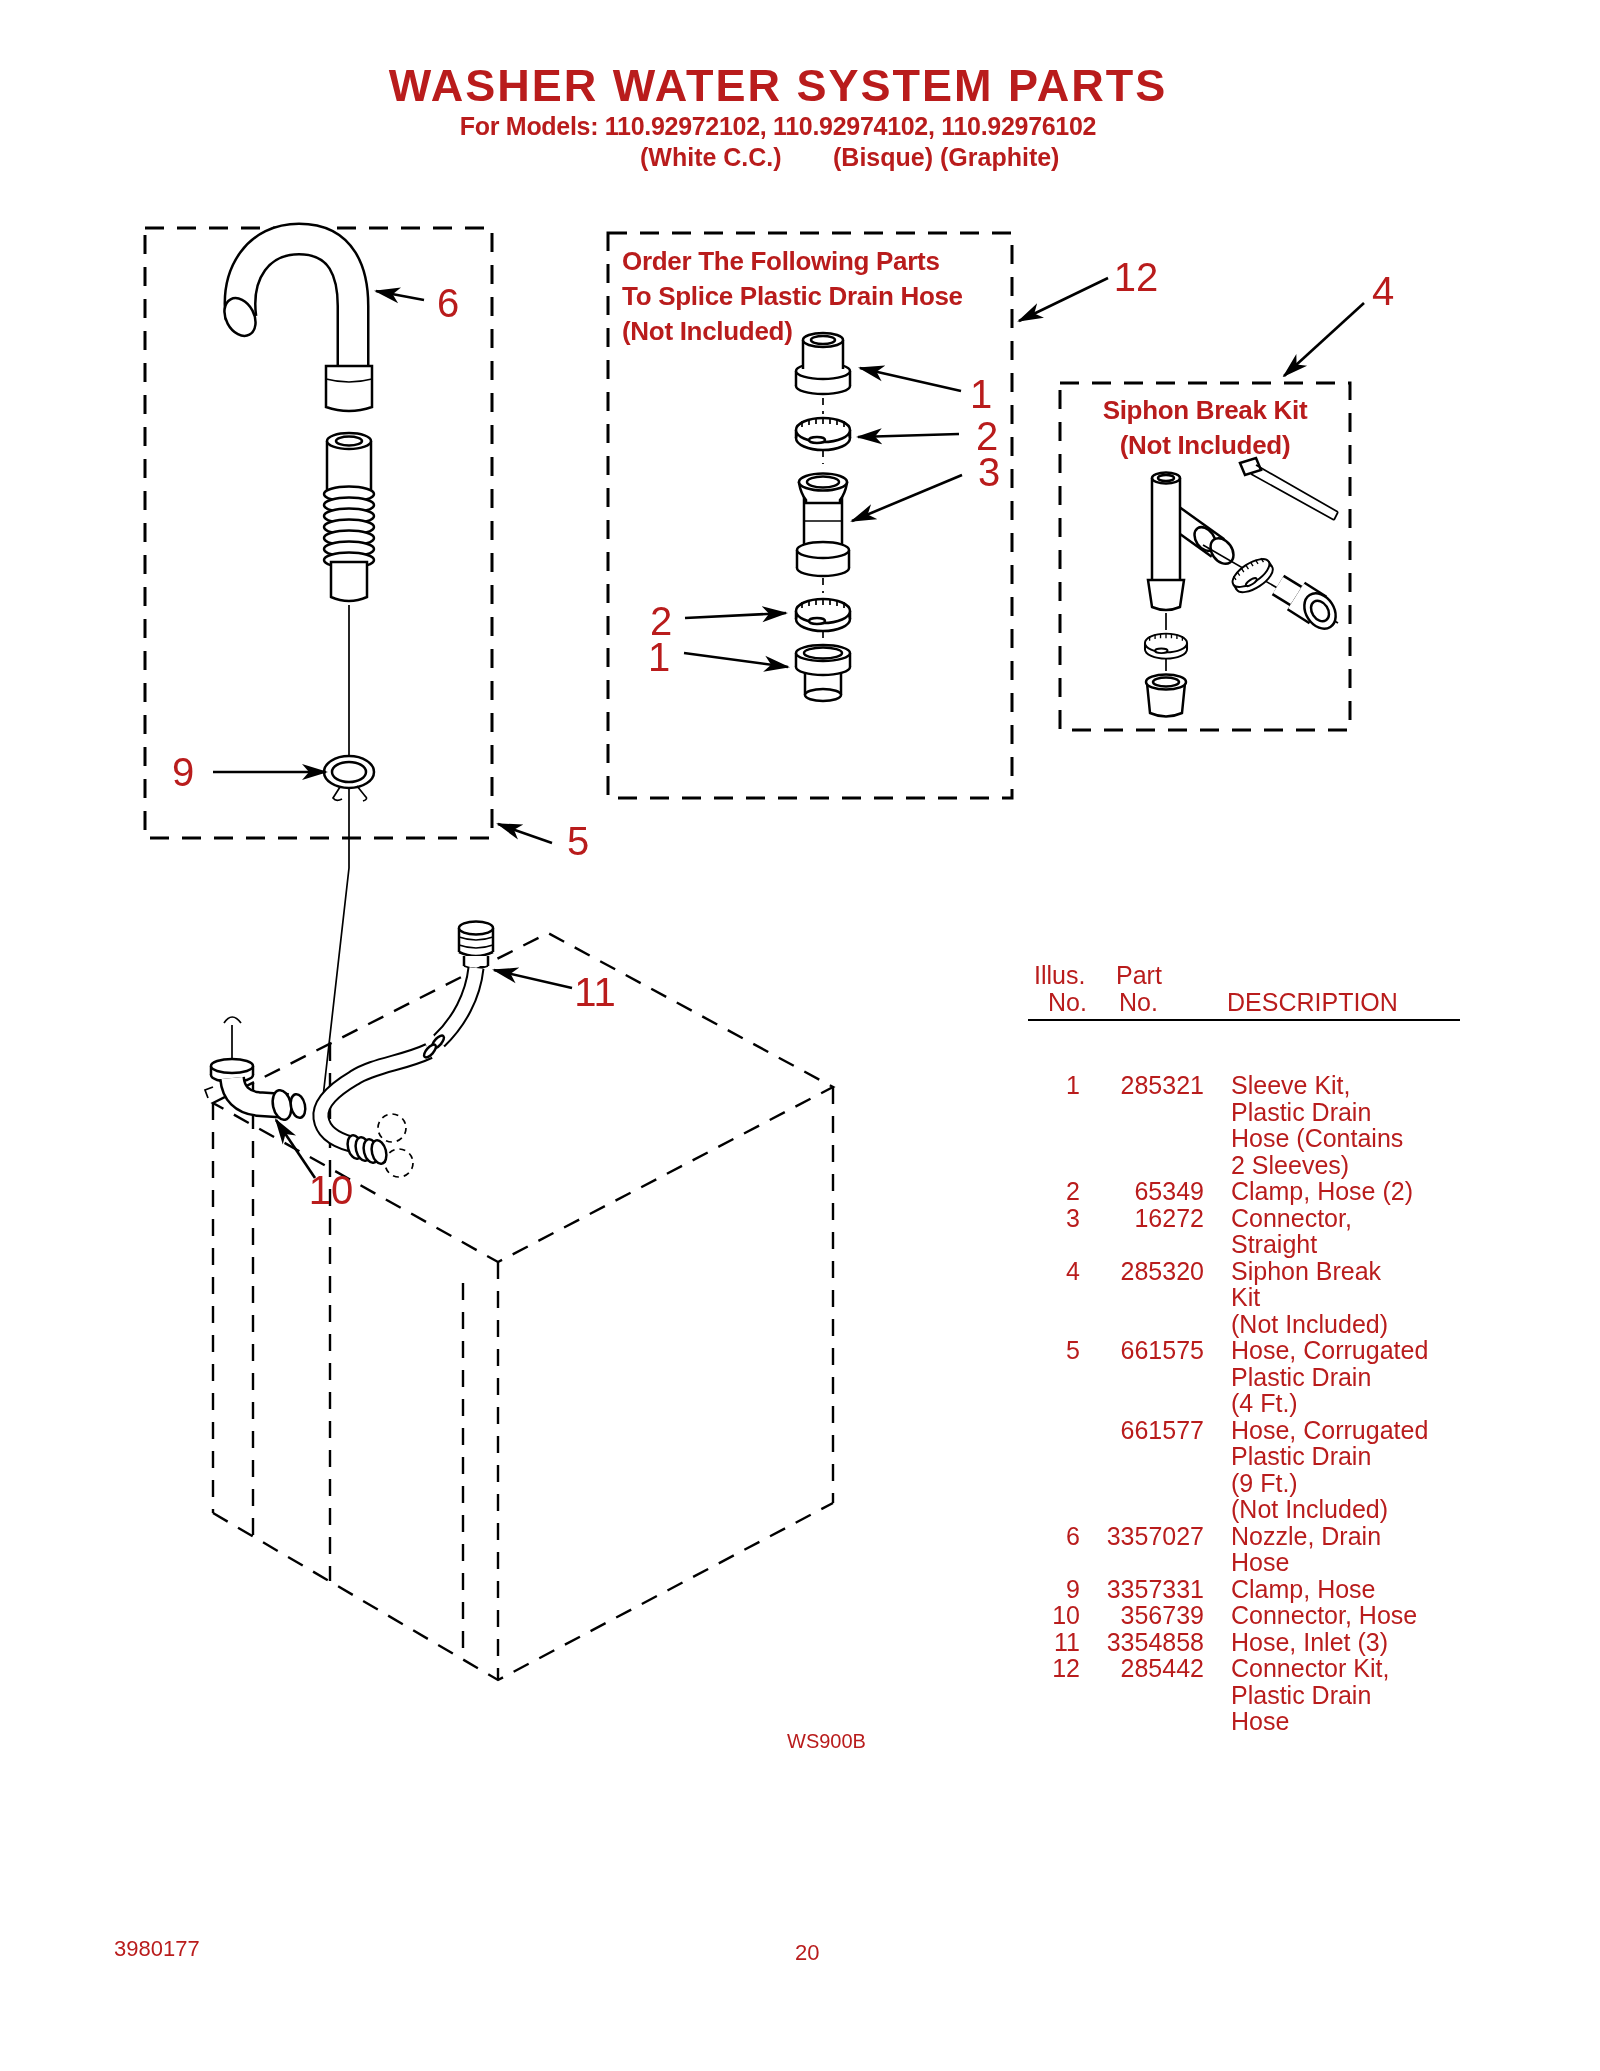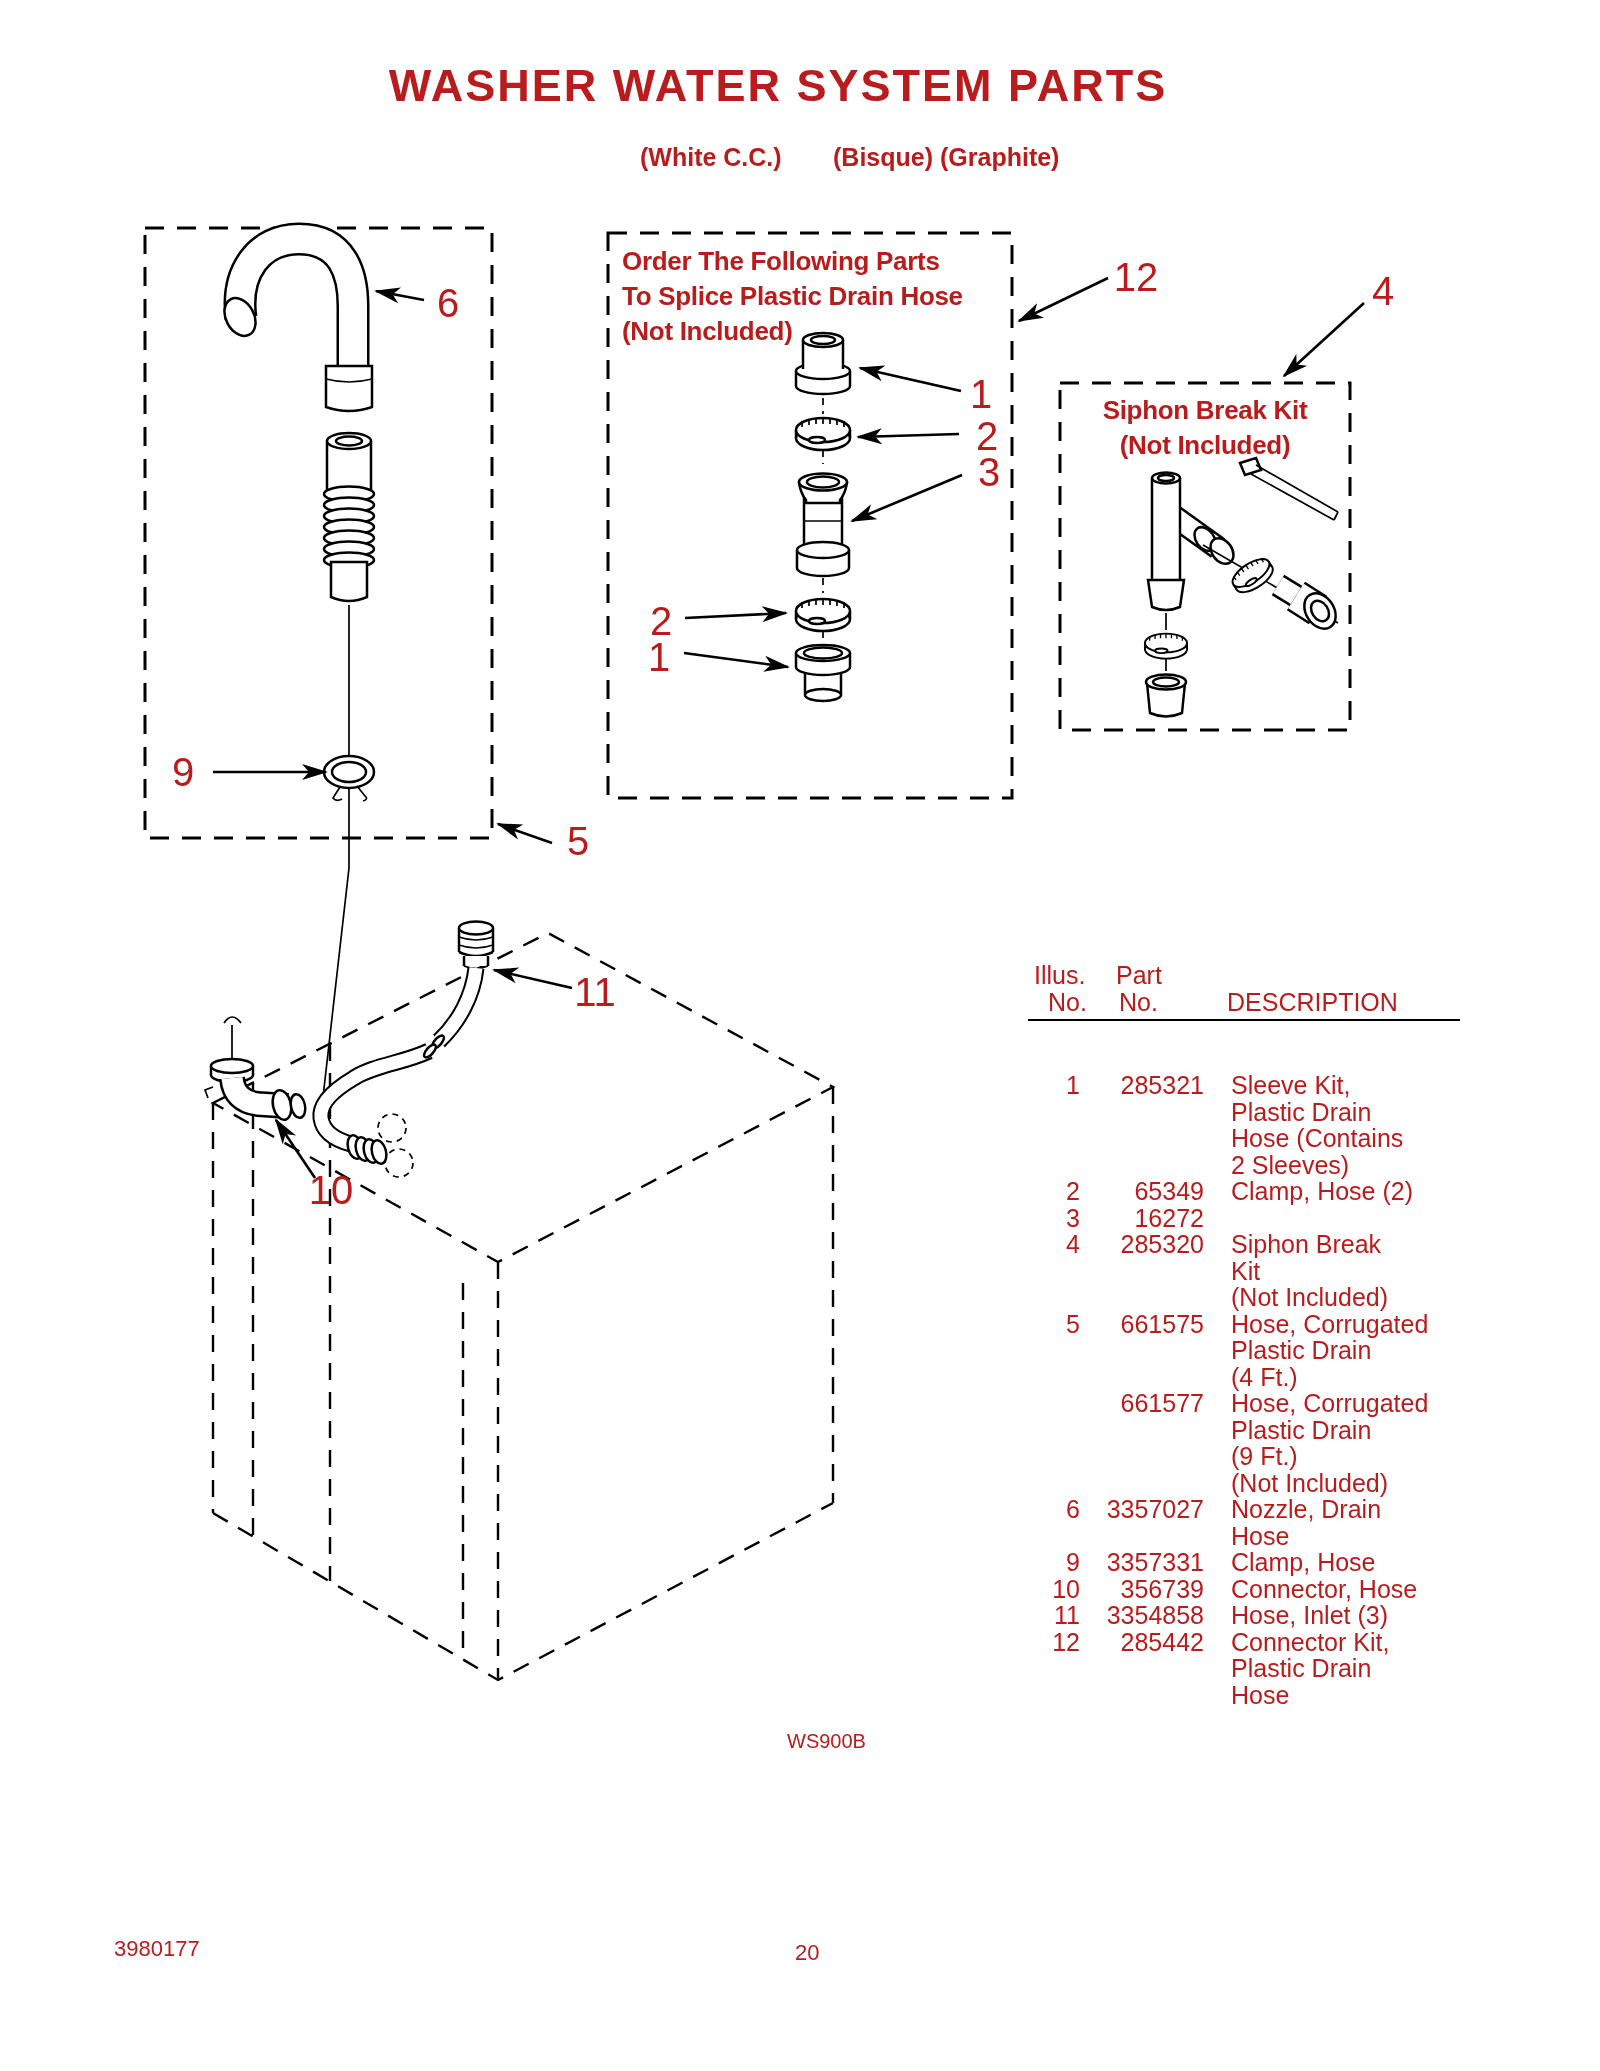--- a/index.html
+++ b/index.html
@@ -207,20 +207,21 @@
       <path class="arrow" d="M 959 434 L 858 437"></path>
       <path class="arrow" d="M 962 475 L 852 521"></path>
       <path class="arrow" d="M 685 618 L 786 613"></path>
       <path class="arrow" d="M 684 653 L 788 667"></path>
       <path class="arrow" d="M 572 988 L 494 970"></path>
       <path class="arrow" d="M 315 1178 L 276 1120"></path>
     </g>
   </svg>
 
   <div class="abs page-title" style="left:778px;top:60px;">WASHER WATER SYSTEM PARTS</div>
+  <div class="abs models-line" style="left:778px;top:112px;">For Models: 110.92972102, 110.92974102, 110.92976102</div>
   <div class="abs color-opt" style="left:640px;top:143px;">(White C.C.)</div>
   <div class="abs color-opt" style="left:833px;top:143px;">(Bisque)</div>
   <div class="abs color-opt" style="left:940px;top:143px;text-align:center;">(Graphite)</div>
 
   <div class="abs box-note" style="left:622px;top:244px;width:400px;">Order The Following Parts
 To Splice Plastic Drain Hose
 (Not Included)</div>
   <div class="abs box-note center" style="left:1070px;top:393px;width:270px;">Siphon Break Kit
 (Not Included)</div>
 
@@ -254,20 +255,22 @@
 2 Sleeves)</span>
     </div>
     <div class="t-row">
       <span class="c-illus">2</span>
       <span class="c-part">65349</span>
       <span class="c-desc">Clamp, Hose (2)</span>
     </div>
     <div class="t-row">
       <span class="c-illus">3</span>
       <span class="c-part">16272</span>
+      <span class="c-desc">Connector,
+Straight</span>
     </div>
     <div class="t-row">
       <span class="c-illus">4</span>
       <span class="c-part">285320</span>
       <span class="c-desc">Siphon Break
 Kit
 (Not Included)</span>
     </div>
     <div class="t-row">
       <span class="c-illus">5</span>

